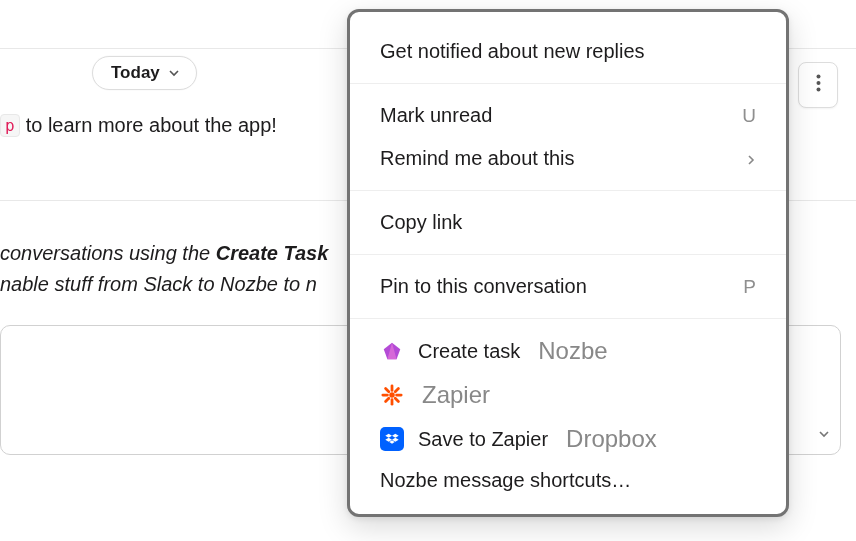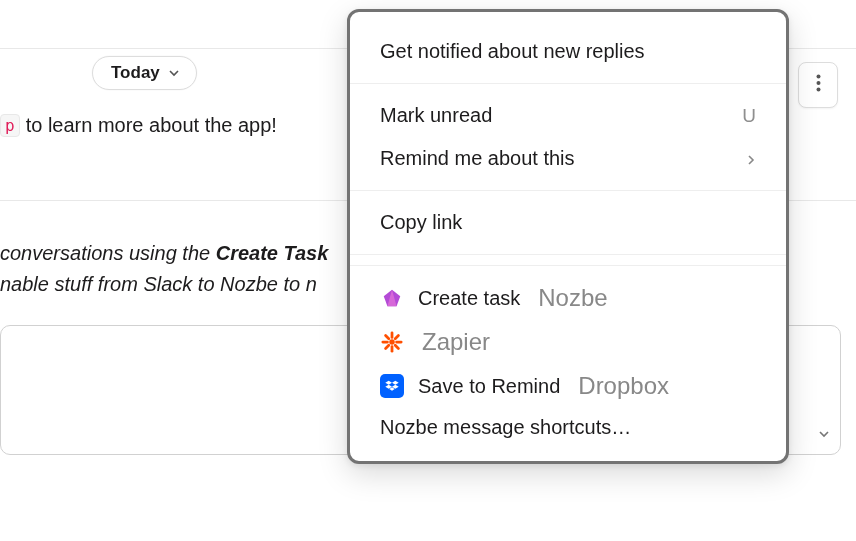--- a/index.html
+++ b/index.html
@@ -234,20 +234,24 @@
   </div>
 
   <div class="ctx-sep"></div>
 
   <div class="ctx-item">
     <span>Copy link</span>
   </div>
 
   <div class="ctx-sep"></div>
 
+  <div class="ctx-item">
+    <span>Pin to this conversation</span>
+    <span class="right">P</span>
+  </div>
 
   <div class="ctx-sep"></div>
 
   <div class="ctx-app">
     <span class="app-icon" style="background:#fff;">
       <svg viewBox="0 0 24 24" width="22" height="22">
         <polygon points="12,3 21,10 17,21 7,21 3,10" fill="#b44bd6"></polygon>
         <polygon points="12,3 17,21 7,21" fill="#d96bd8" opacity="0.9"></polygon>
       </svg>
     </span>
@@ -277,21 +281,21 @@
   <div class="ctx-app">
     <span class="app-icon" style="background:#0061ff;border-radius:5px;">
       <svg viewBox="0 0 24 24" width="16" height="16">
         <polygon points="7,4 12,7 7,10 2,7" fill="#fff"></polygon>
         <polygon points="17,4 22,7 17,10 12,7" fill="#fff"></polygon>
         <polygon points="7,10 12,13 7,16 2,13" fill="#fff"></polygon>
         <polygon points="17,10 22,13 17,16 12,13" fill="#fff"></polygon>
         <polygon points="12,14 16,16.5 12,19 8,16.5" fill="#fff"></polygon>
       </svg>
     </span>
-    <span>Save to Remind</span>
+    <span>Save to Zapier</span>
     <span class="app-sub">Dropbox</span>
   </div>
 
   <div class="ctx-item" style="padding-top:8px;padding-bottom:4px">
     <span>Nozbe message shortcuts…</span>
   </div>
 
 </div>
 
 </body></html>

